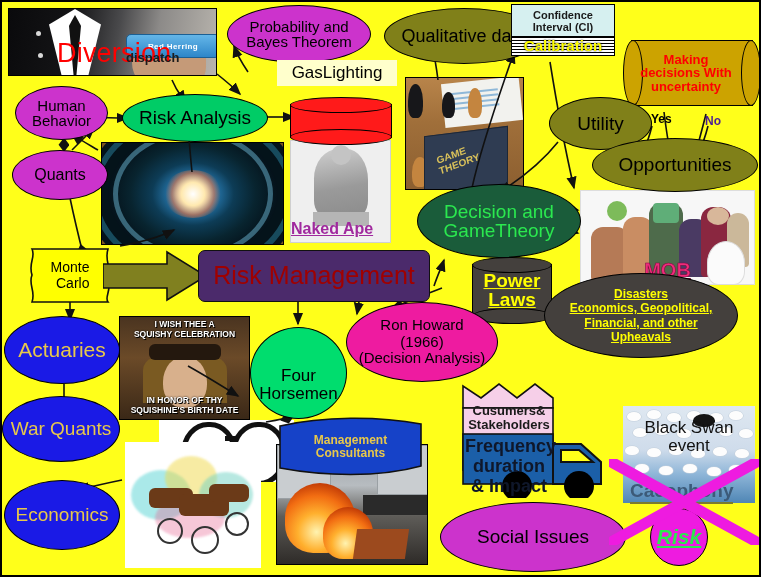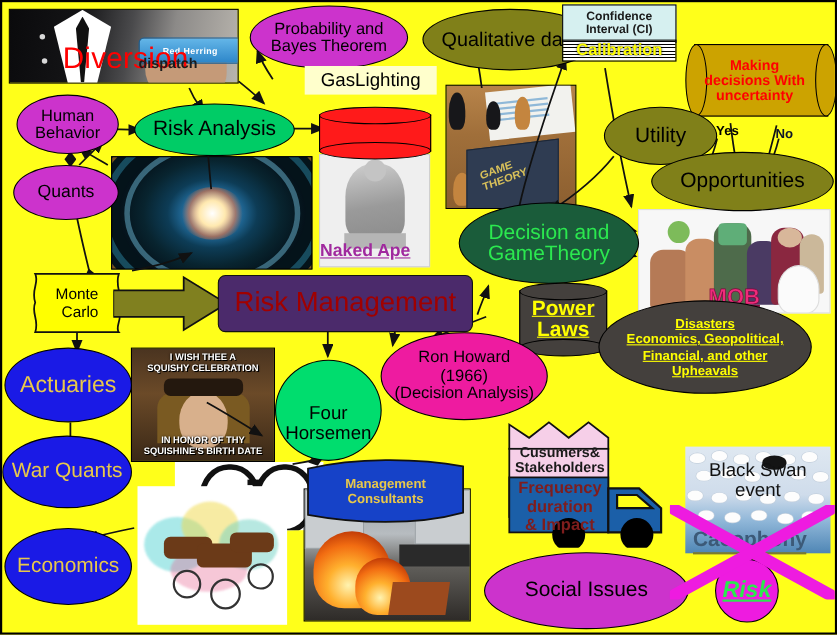--- a/index.html
+++ b/index.html
@@ -326,21 +326,21 @@
 
   <div class="cyl-h" style="left:621px;top:38px;width:138px;height:66px;background:transparent;">
     <div class="body" style="background:#CCA300;"></div>
     <div class="capL" style="background:#CCA300;"></div>
     <div class="capR" style="background:#CCA300;"></div>
     <div class="node txt" style="position:absolute;inset:0;font-size:13px;font-weight:bold;color:#FF0000;z-index:3;padding-right:12px;">Making
 decisions With
 uncertainty</div>
   </div>
   <div style="position:absolute;left:649px;top:110px;font-size:12px;font-weight:bold;color:#000;">Yes</div>
-  <div style="position:absolute;left:703px;top:112px;font-size:12px;font-weight:bold;color:#0f172a;">No</div>
+  <div style="position:absolute;left:703px;top:112px;font-size:12px;font-weight:bold;color:#4c1d95;">No</div>
 
   <div class="node ell txt" style="left:13px;top:84px;width:93px;height:54px;background:#CC33CC;font-size:15px;color:#000;">
     <span style="white-space:pre-line;">Human
 Behavior</span>
   </div>
 
   <div class="node ell txt" style="left:120px;top:92px;width:146px;height:48px;background:#00CC66;font-size:19px;color:#000;">
     <span>Risk Analysis</span>
   </div>
 
@@ -436,21 +436,21 @@
       <path d="M2,30 L2,8 L20,20 L38,6 L56,20 L74,6 L92,20 L92,30 Z" fill="#F6CFE8" stroke="#111" stroke-width="1.6"></path>
       <rect x="2" y="30" width="90" height="62" fill="#F6CFE8" stroke="#111" stroke-width="1.6"></rect>
       <rect x="2" y="56" width="90" height="50" fill="#1B5FA8" stroke="#111" stroke-width="1.6"></rect>
       <path d="M92,66 L120,66 L140,84 L140,106 L92,106 Z" fill="#1B5FA8" stroke="#111" stroke-width="2"></path>
       <path d="M100,72 L118,72 L132,84 L100,84 Z" fill="#FFFF1A" stroke="#111" stroke-width="2"></path>
       <circle cx="56" cy="108" r="15" fill="#000"></circle>
       <circle cx="118" cy="108" r="15" fill="#000"></circle>
     </svg>
     <div style="position:absolute;left:4px;top:26px;width:88px;text-align:center;font-size:13px;font-weight:bold;color:#1a1a1a;line-height:1.1;white-space:pre-line;">Cusumers&amp;
 Stakeholders</div>
-    <div style="position:absolute;left:4px;top:58px;width:88px;text-align:center;font-size:15px;font-weight:bold;color:#7f1d1d;line-height:1.12;white-space:pre-line;">Frequency
+    <div style="position:absolute;left:4px;top:58px;width:88px;text-align:center;font-size:18px;font-weight:bold;color:#0f172a;line-height:1.12;white-space:pre-line;">Frequency
 duration
 &amp; Impact</div>
   </div>
 
   <div class="node ell txt" style="left:438px;top:500px;width:186px;height:70px;background:#CC33CC;font-size:19px;color:#000;">
     <span>Social Issues</span>
   </div>
 
   <div class="node ell txt" style="left:648px;top:506px;width:58px;height:58px;background:#EE1BE0;font-size:21px;font-weight:bold;font-style:italic;
               color:#2BE84F;text-decoration:underline;z-index:9;">

